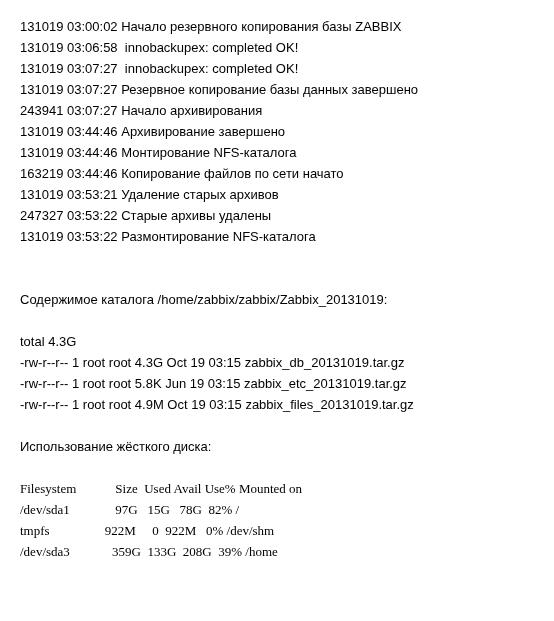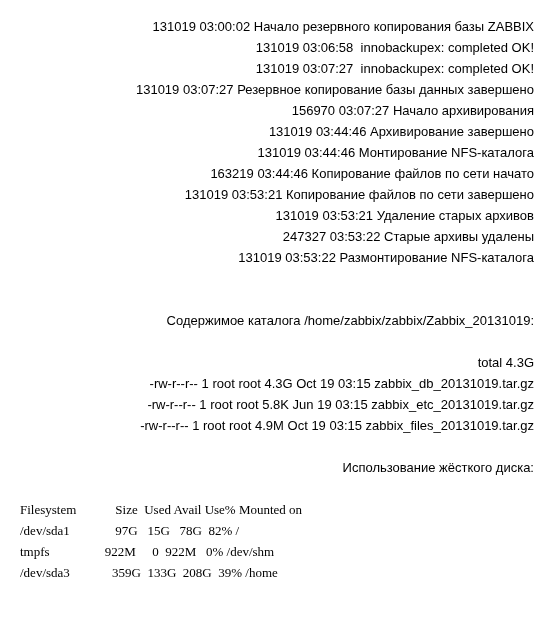--- a/index.html
+++ b/index.html
@@ -8,46 +8,44 @@
       font-family: Arial, Helvetica, sans-serif;
       font-size: 13px;
       line-height: 21px;
       color: #000;
       background: #fff;
       width: 554px;
       box-sizing: border-box;
     }
     .log-line {
       white-space: pre;
-      text-align: right;
     }
     .mono-block {
       white-space: pre;
       font-family: Liberation Serif, serif;
     }
     .section-gap {
       height: 42px;
     }
     .small-gap {
       height: 21px;
     }
   </style>
 </head>
 <body>
 
 <div>
   <div class="log-line">131019 03:00:02 Начало резервного копирования базы ZABBIX</div>
   <div class="log-line">131019 03:06:58  innobackupex: completed OK!</div>
   <div class="log-line">131019 03:07:27  innobackupex: completed OK!</div>
   <div class="log-line">131019 03:07:27 Резервное копирование базы данных завершено</div>
-  <div class="log-line">156970 03:07:27 Начало архивирования</div>
+  <div class="log-line">243941 03:07:27 Начало архивирования</div>
   <div class="log-line">131019 03:44:46 Архивирование завершено</div>
   <div class="log-line">131019 03:44:46 Монтирование NFS-каталога</div>
   <div class="log-line">163219 03:44:46 Копирование файлов по сети начато</div>
-  <div class="log-line">131019 03:53:21 Копирование файлов по сети завершено</div>
   <div class="log-line">131019 03:53:21 Удаление старых архивов</div>
   <div class="log-line">247327 03:53:22 Старые архивы удалены</div>
   <div class="log-line">131019 03:53:22 Размонтирование NFS-каталога</div>
 </div>
 
 <div class="section-gap"></div>
 
 <div>
   <div class="log-line">Содержимое каталога /home/zabbix/zabbix/Zabbix_20131019:</div>
   <div class="small-gap"></div>

